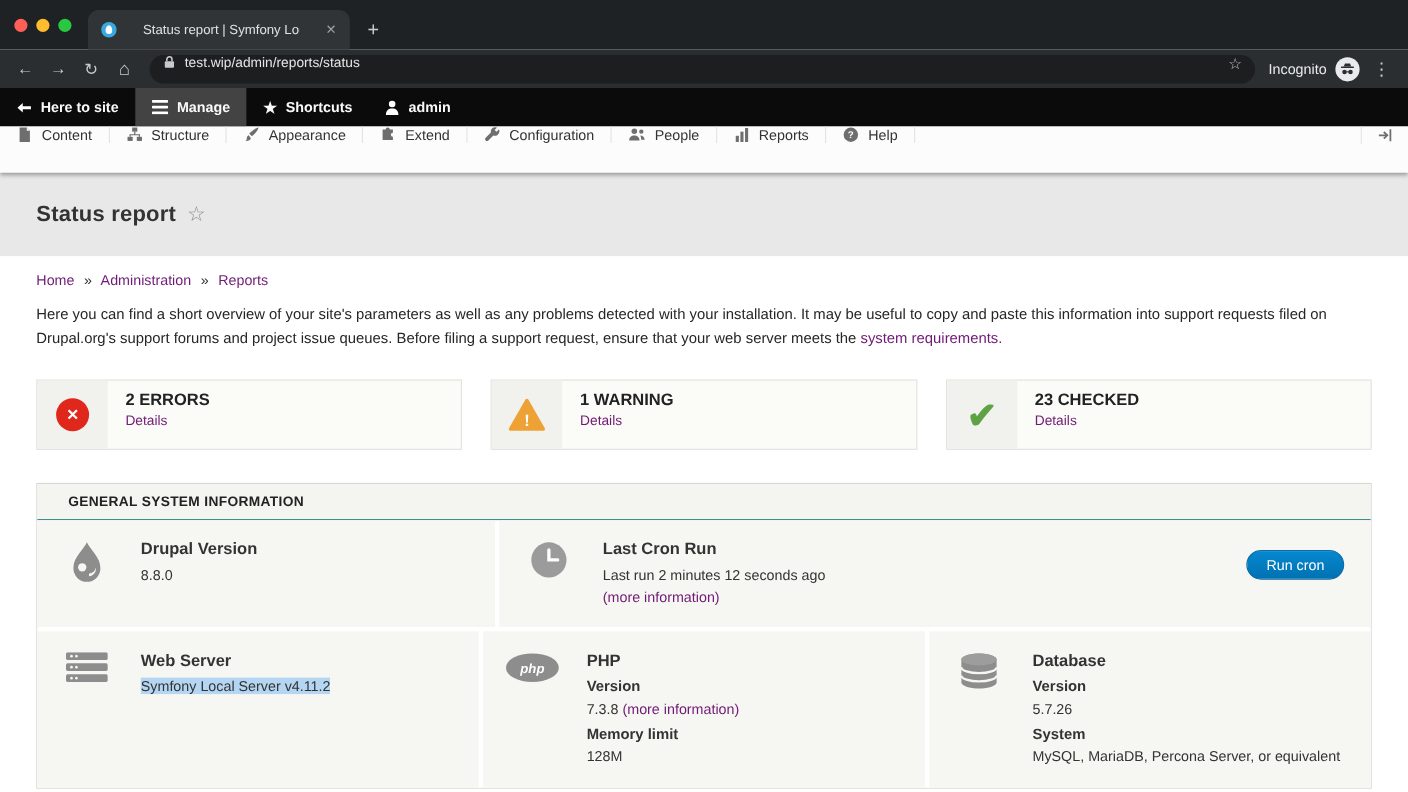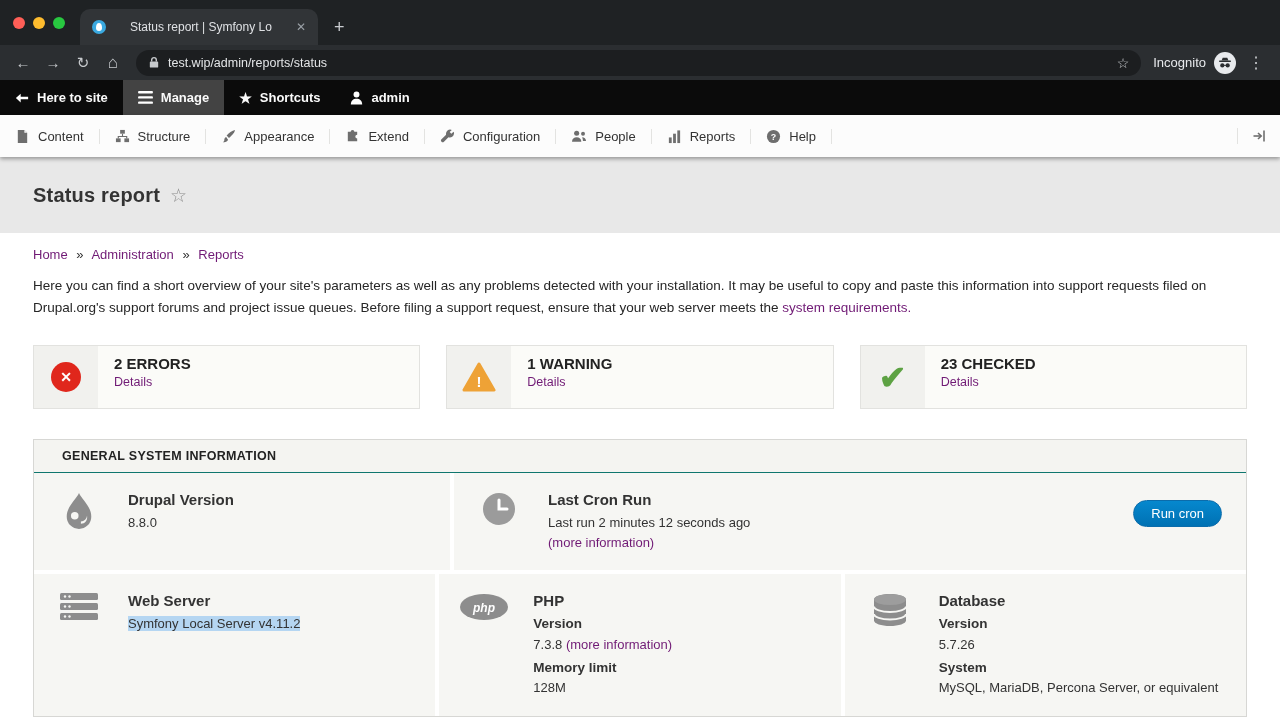--- a/index.html
+++ b/index.html
@@ -15,36 +15,36 @@
          border-radius:10px 10px 0 0; display:flex; align-items:center; gap:24px; padding:0 12px; }
   .tab-favicon { width:14px; height:14px; border-radius:50%; background:#3aa9e0; flex:none; position:relative; }
   .tab-favicon::after{content:""; position:absolute; left:4px; top:3px; width:6px; height:8px; background:#fff; border-radius:50% 50% 50% 50%/60% 60% 40% 40%;}
   .tab-title { color:#dfe1e4; font-size:12px; white-space:nowrap; overflow:hidden; flex:1; }
   .tab-close { color:#9aa0a6; font-size:12px; flex:none; }
   .newtab-btn { position:absolute; left:334px; bottom:9px; color:#c9ccd0; font-size:18px; line-height:1; }
 
   .navbar { height:35px; background:#2b2e31; display:flex; align-items:center; padding:0 12px; }
   .nav-icon { color:#c7cacd; font-size:15px; width:22px; text-align:center; flex:none; margin-right:8px; }
   .nav-icon.home { font-size:17px; }
-  .omnibox { flex:1; height:26px; background:#1c1e20; border-radius:13px; display:flex; align-items:center;
+  .omnibox { flex:1; height:26px; background:#1c1e20; border-radius:13px; display:flex; 
              padding:0 12px; gap:8px; margin:0 8px 0 4px; }
   .url-text { color:#e3e5e7; font-size:12.5px; flex:1; }
   .bookmark-star { color:#c7cacd; font-size:14px; }
   .incog-label { color:#e8eaed; font-size:13px; margin:0 8px 0 4px; }
   .incog-badge { width:22px; height:22px; border-radius:50%; background:#e8eaed; display:flex;
                  align-items:center; justify-content:center; flex:none; }
   .menu-dots { color:#c7cacd; font-size:16px; margin:0 4px 0 12px; }
 
   
   .dtoolbar { height:35px; background:#0b0b0b; display:flex; align-items:stretch; }
   .dt-item { display:flex; align-items:center; gap:8px; padding:0 15px; color:#fafafa;
              font-size:13px; font-weight:bold; }
   .dt-item.manage { background:#434343; }
 
-  .amenu { height:42px; background:#fcfcfc; display:flex; align-items:center; position:relative; z-index:5;
+  .amenu { height:42px; background:#fcfcfc; display:flex; align-items:flex-start; position:relative; z-index:5;
            box-shadow:0 2px 4px rgba(0,0,0,0.35); }
   .am-item { display:flex; align-items:center; gap:8px; padding:0 15px; border-right:1px solid #e3e3e1;
              font-size:13px; color:#333; white-space:nowrap; }
   .am-right { margin-left:auto; display:flex; align-items:center; padding:0 13px; border-left:1px solid #e3e3e1; }
 
   
   .pheader { background:#e8e8e8; height:76px; display:flex; align-items:center; padding:0 33px; }
   .ptitle { font-size:20px; font-weight:bold; color:#333; letter-spacing:.2px; }
   .pstar { margin-left:10px; color:#8e8e8e; font-size:19px; }
 

